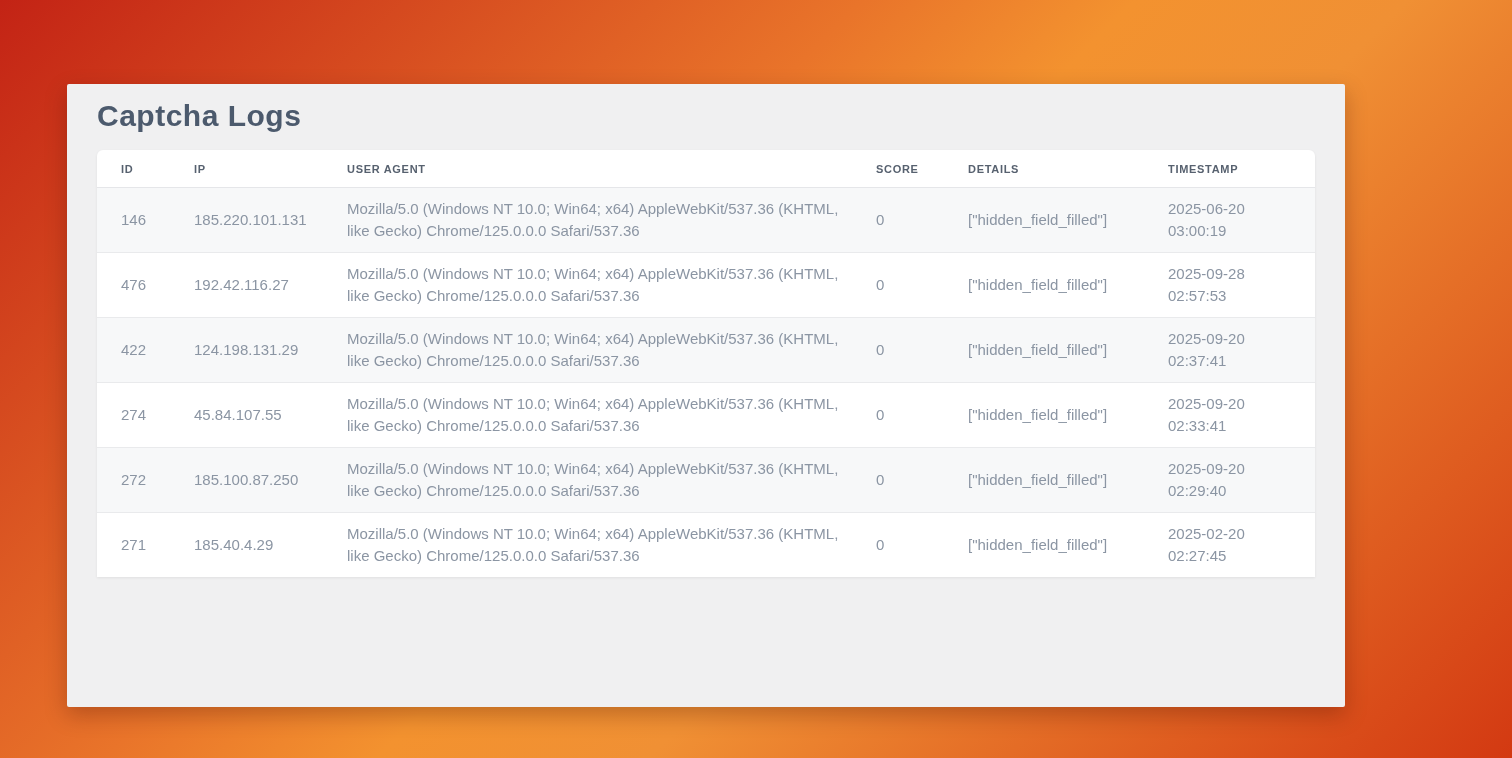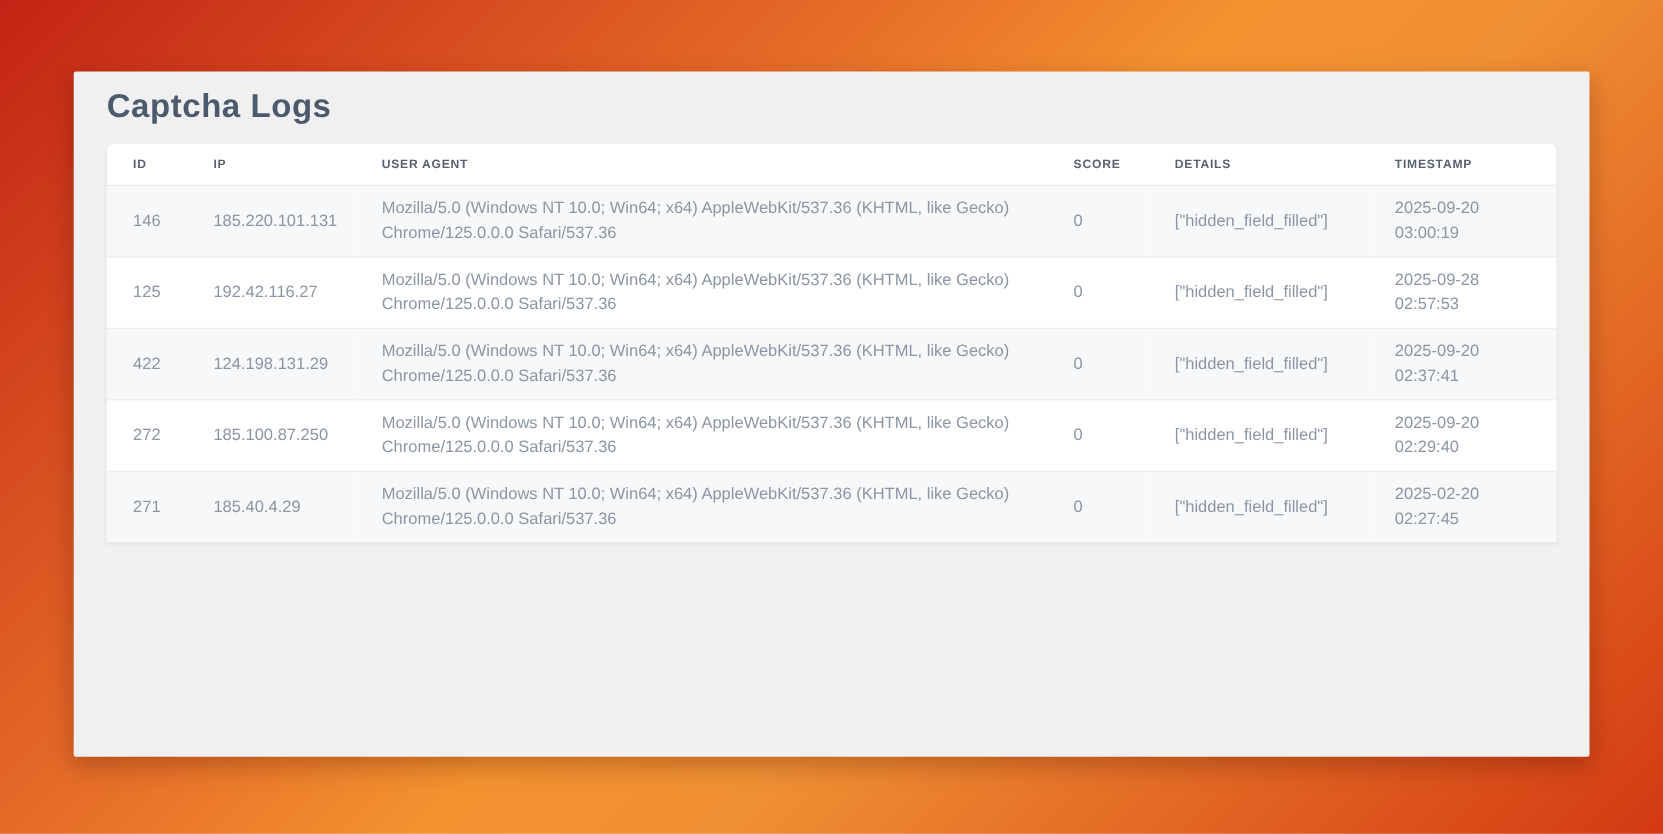--- a/index.html
+++ b/index.html
@@ -10,22 +10,22 @@
     width: 1512px;
     height: 758px;
     overflow: hidden;
     font-family: "Liberation Sans", sans-serif;
     background: linear-gradient(135deg, #c32315 0%, #e9742a 38%, #f3922f 50%, #f09034 62%, #d33912 100%);
     position: relative;
   }
   .card {
     position: absolute;
     left: 67px;
-    top: 65px;
-    width: 1378px;
+    top: 84px;
+    width: 1278px;
     height: 623px;
     box-sizing: border-box;
     background: #f0f0f1;
     border-radius: 2px;
     box-shadow: 0 8px 22px rgba(60, 10, 0, 0.28);
     padding: 14px 30px 0 30px;
     overflow: hidden;
   }
   .page-title {
     margin: 0 0 16px 0;
@@ -105,37 +105,45 @@
           <th>TIMESTAMP</th>
         </tr>
       </thead>
       <tbody>
           <tr>
             <td class="col-id">146</td>
             <td class="col-ip">185.220.101.131</td>
             <td class="col-user-agent">Mozilla/5.0 (Windows NT 10.0; Win64; x64) AppleWebKit/537.36 (KHTML, like Gecko) Chrome/125.0.0.0 Safari/537.36</td>
             <td class="col-score">0</td>
             <td class="col-details">["hidden_field_filled"]</td>
-            <td class="col-timestamp">2025-09-20 03:00:19</td>
+            <td class="col-timestamp">2025-06-20 03:00:19</td>
           </tr>
           <tr>
-            <td class="col-id">125</td>
+            <td class="col-id">476</td>
             <td class="col-ip">192.42.116.27</td>
             <td class="col-user-agent">Mozilla/5.0 (Windows NT 10.0; Win64; x64) AppleWebKit/537.36 (KHTML, like Gecko) Chrome/125.0.0.0 Safari/537.36</td>
             <td class="col-score">0</td>
             <td class="col-details">["hidden_field_filled"]</td>
             <td class="col-timestamp">2025-09-28 02:57:53</td>
           </tr>
           <tr>
             <td class="col-id">422</td>
             <td class="col-ip">124.198.131.29</td>
             <td class="col-user-agent">Mozilla/5.0 (Windows NT 10.0; Win64; x64) AppleWebKit/537.36 (KHTML, like Gecko) Chrome/125.0.0.0 Safari/537.36</td>
             <td class="col-score">0</td>
             <td class="col-details">["hidden_field_filled"]</td>
             <td class="col-timestamp">2025-09-20 02:37:41</td>
+          </tr>
+          <tr>
+            <td class="col-id">274</td>
+            <td class="col-ip">45.84.107.55</td>
+            <td class="col-user-agent">Mozilla/5.0 (Windows NT 10.0; Win64; x64) AppleWebKit/537.36 (KHTML, like Gecko) Chrome/125.0.0.0 Safari/537.36</td>
+            <td class="col-score">0</td>
+            <td class="col-details">["hidden_field_filled"]</td>
+            <td class="col-timestamp">2025-09-20 02:33:41</td>
           </tr>
           <tr>
             <td class="col-id">272</td>
             <td class="col-ip">185.100.87.250</td>
             <td class="col-user-agent">Mozilla/5.0 (Windows NT 10.0; Win64; x64) AppleWebKit/537.36 (KHTML, like Gecko) Chrome/125.0.0.0 Safari/537.36</td>
             <td class="col-score">0</td>
             <td class="col-details">["hidden_field_filled"]</td>
             <td class="col-timestamp">2025-09-20 02:29:40</td>
           </tr>
           <tr>

